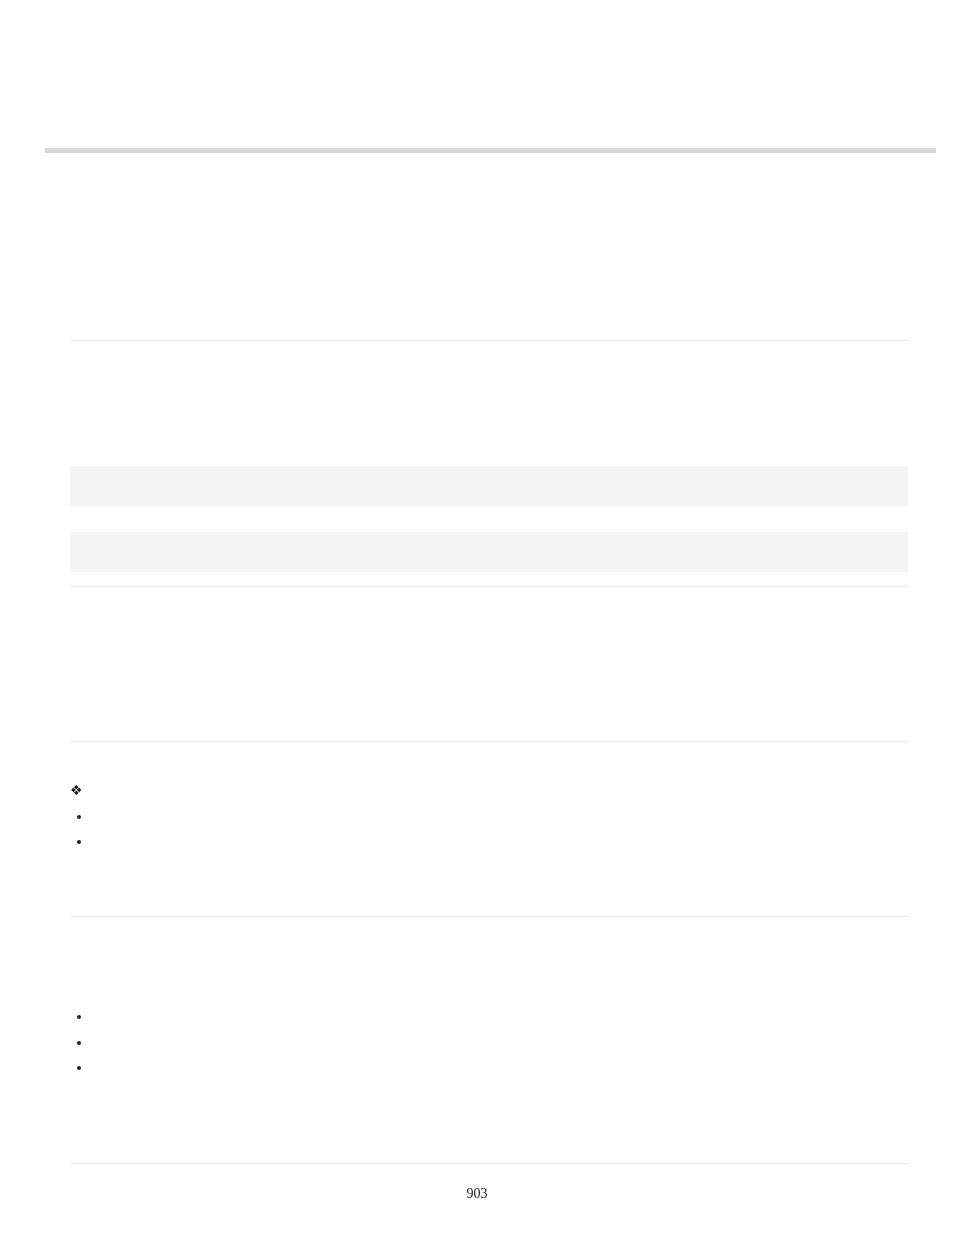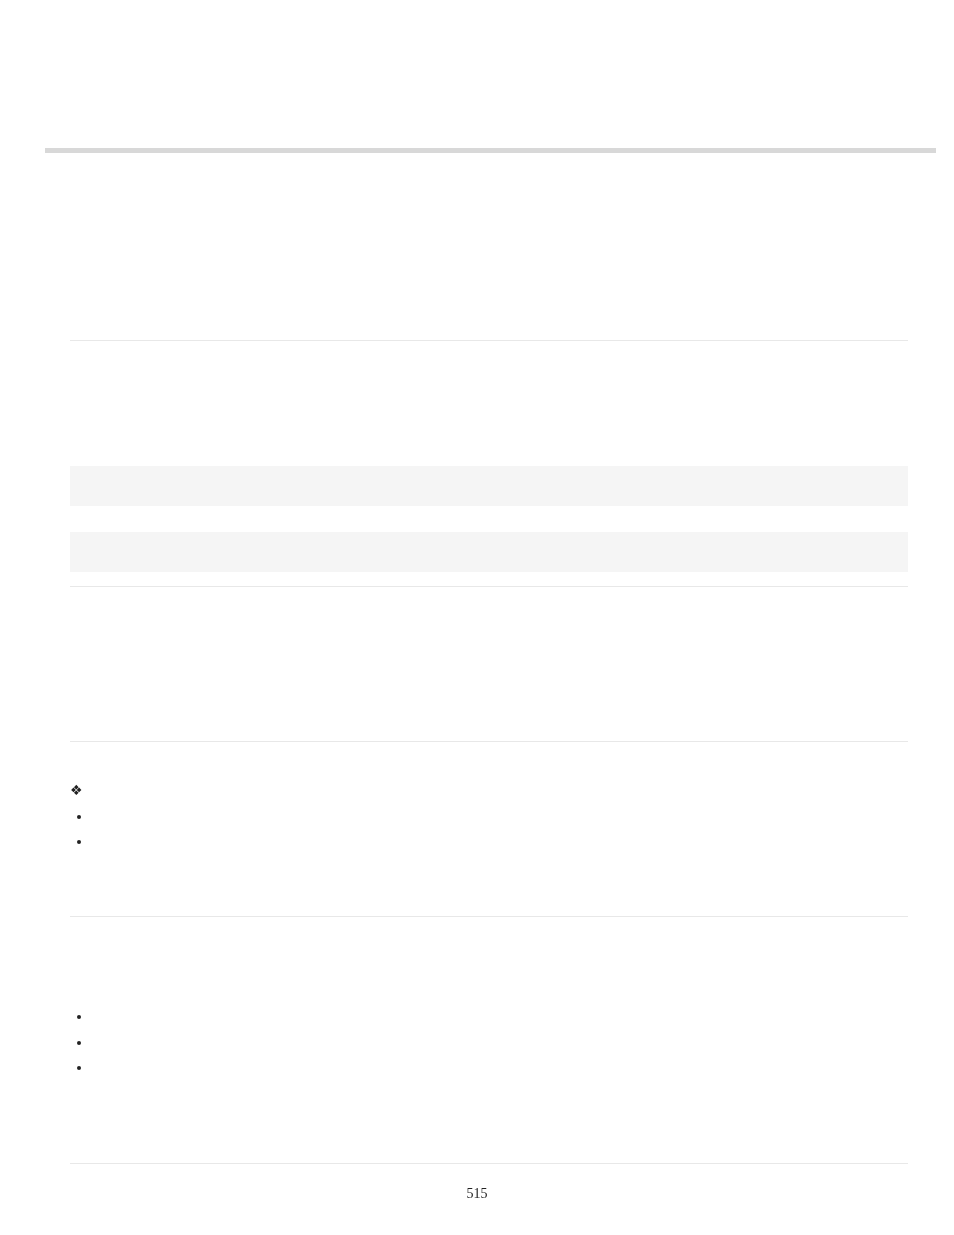--- a/index.html
+++ b/index.html
@@ -30,14 +30,14 @@
   <div class="dot" style="top:840px"></div>
 
   <div class="hr-thin" style="top:916px"></div>
 
   <div class="dot" style="top:1015px"></div>
   <div class="dot" style="top:1041px"></div>
   <div class="dot" style="top:1066px"></div>
 
   <div class="hr-thin" style="top:1163px"></div>
 
-  <div class="pg">515</div>
+  <div class="pg">903</div>
 </div>
 
 </body></html>

